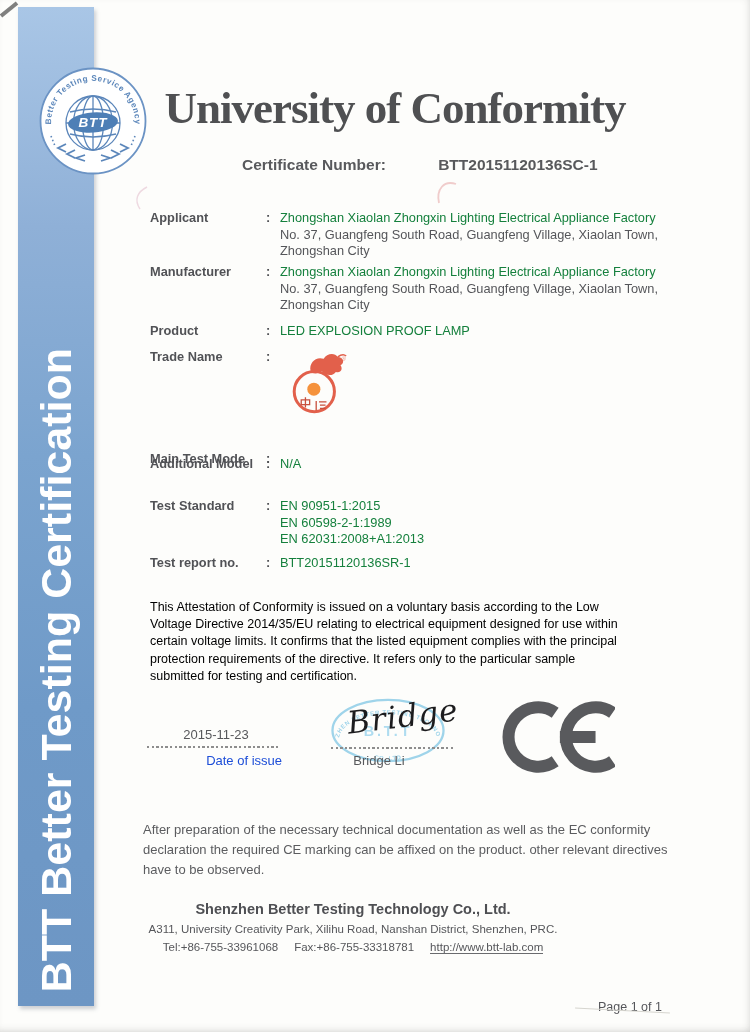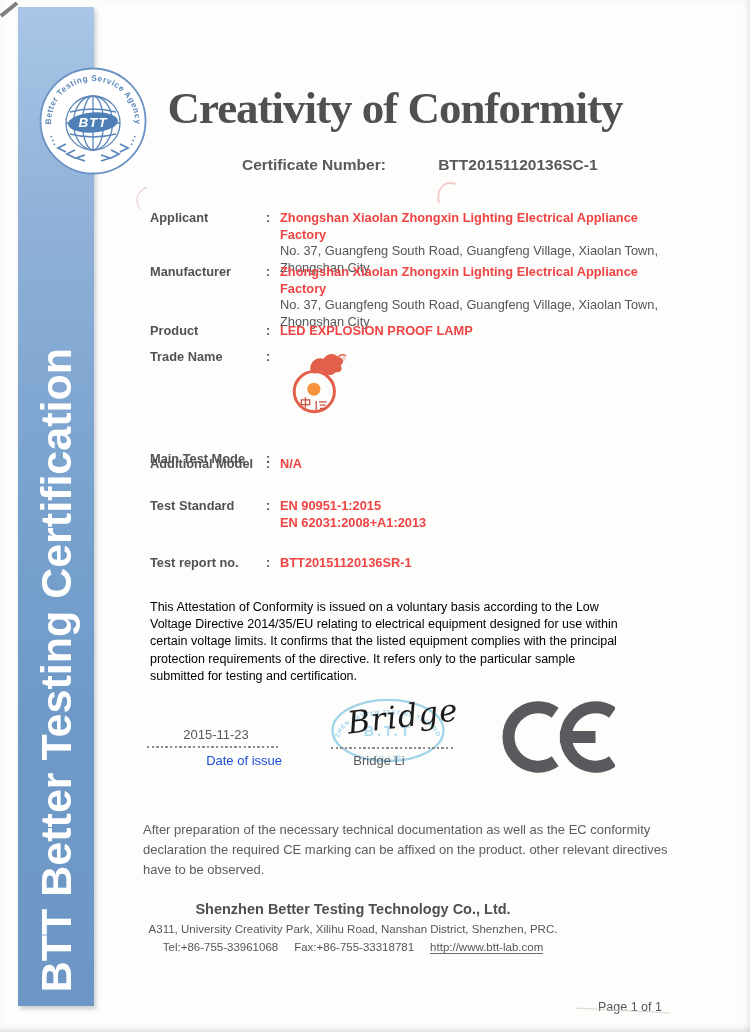--- a/index.html
+++ b/index.html
@@ -31,21 +31,21 @@
   .certline{
     left:218px;top:156px;font-size:15.5px;font-weight:700;color:#58595c;
   }
   .certline span{white-space:pre;margin-left:24px;}
   
   .row{position:absolute;left:150px;display:flex;align-items:flex-start;width:520px;
        font-size:12.8px;line-height:16.5px;}
   .lbl{width:108px;font-weight:700;color:#515256;flex:0 0 auto;}
   .colon{width:14px;padding-left:8px;font-weight:700;color:#515256;flex:0 0 auto;}
   .val{flex:1;color:#55565a;}
-  .val .b{font-weight:700;color:#ef4444;}
+  .val .b{font-weight:400;color:#15803d;}
   
   .para1{left:150px;top:599px;width:478px;font-size:12.5px;line-height:17.2px;color:#000000;}
   .para2{left:143px;top:820px;width:528px;font-size:13px;line-height:20px;color:#5b5c5f;}
   
   .date-value{left:150px;top:727px;width:132px;text-align:center;font-size:13px;color:#57585b;}
   .dashline{height:2px;background:repeating-linear-gradient(90deg,#8d8d8d 0 2.4px,transparent 2.4px 4.6px);}
   .dash1{left:147px;top:746px;width:133px;}
   .dash2{left:331px;top:747px;width:124px;}
   .date-caption{left:150px;top:753px;width:132px;text-align:right;font-size:13px;color:#1d4ed8;}
   .signer-name{left:336px;top:753px;width:86px;text-align:center;font-size:13px;color:#57585b;}
@@ -98,21 +98,21 @@
   <g stroke="#5b86ba" stroke-width="1.8" fill="none">
     <path d="M28,78 l-8,4 8,4"></path>
     <path d="M37,84 l-8,4 8,4"></path>
     <path d="M47,89 l-9,3 9,3"></path>
     <path d="M82,78 l8,4 -8,4"></path>
     <path d="M73,84 l8,4 -8,4"></path>
     <path d="M63,89 l9,3 -9,3"></path>
   </g>
 </svg>
 
-<div class="abs title">Creativity of Conformity</div>
+<div class="abs title">University of Conformity</div>
 <div class="abs certline">
   <span>Certificate Number:</span><span> </span><span>BTT20151120136SC-1</span>
 </div>
 
 <svg class="abs" style="left:0;top:0" width="24" height="18" viewBox="0 0 24 18">
   <path d="M1,16 L17,3" stroke="#4a4a4a" stroke-width="4" opacity="0.7" fill="none"></path>
 </svg>
 <svg class="abs" style="left:435px;top:177px" width="26" height="30" viewBox="0 0 26 30">
   <path d="M4,26 C1,12 9,3 21,7" stroke="#e39b9b" stroke-width="1.8" opacity="0.5" fill="none"></path>
 </svg>
@@ -177,20 +177,21 @@
   <div class="val">
       <div class="b">N/A</div>
     </div>
 </div>
 
 <div class="row" style="top:498px">
   <div class="lbl">Test Standard</div>
   <div class="colon">:</div>
   <div class="val">
     <div class="b">EN 90951-1:2015</div>
+    <div class="b">EN 60598-2-1:1989</div>
     <div class="b">EN 62031:2008+A1:2013</div>
   </div>
 </div>
 
 <div class="row" style="top:555px">
   <div class="lbl">Test report no.</div>
   <div class="colon">:</div>
   <div class="val">
       <div class="b">BTT20151120136SR-1</div>
     </div>

